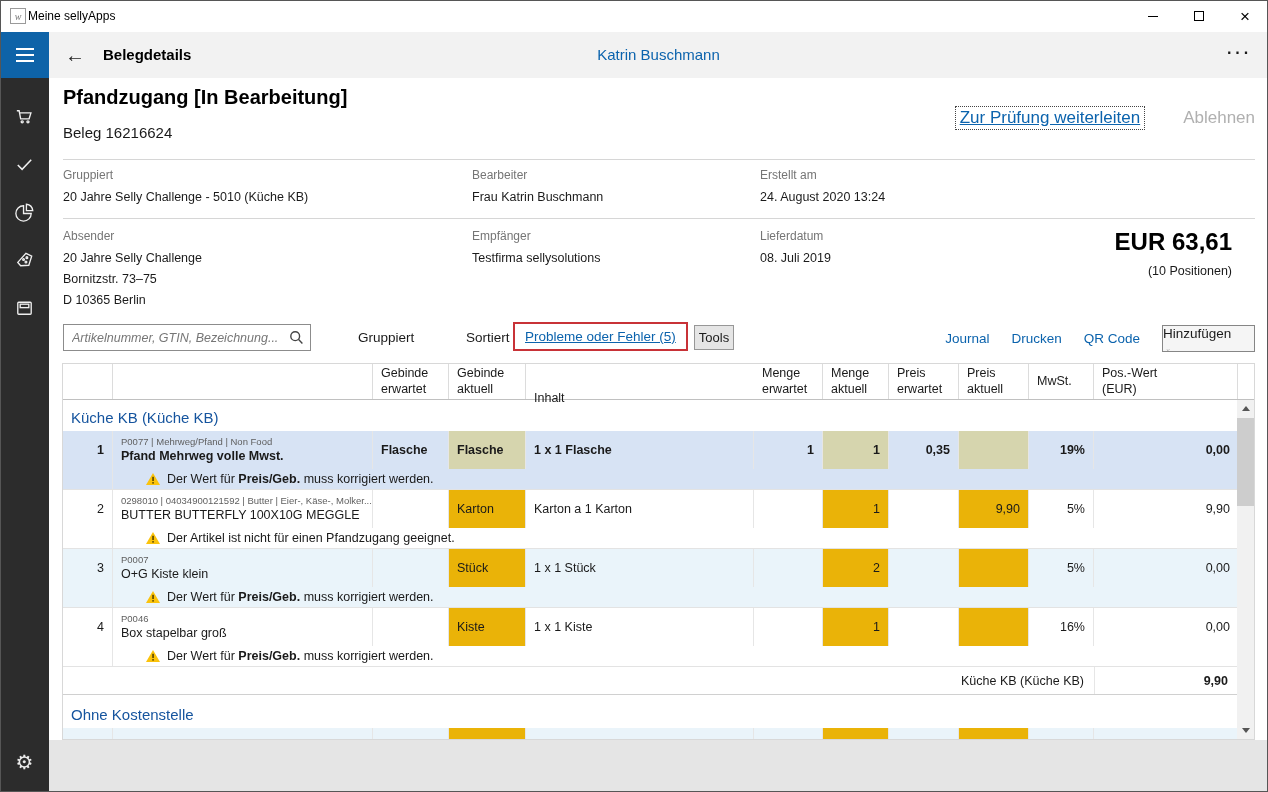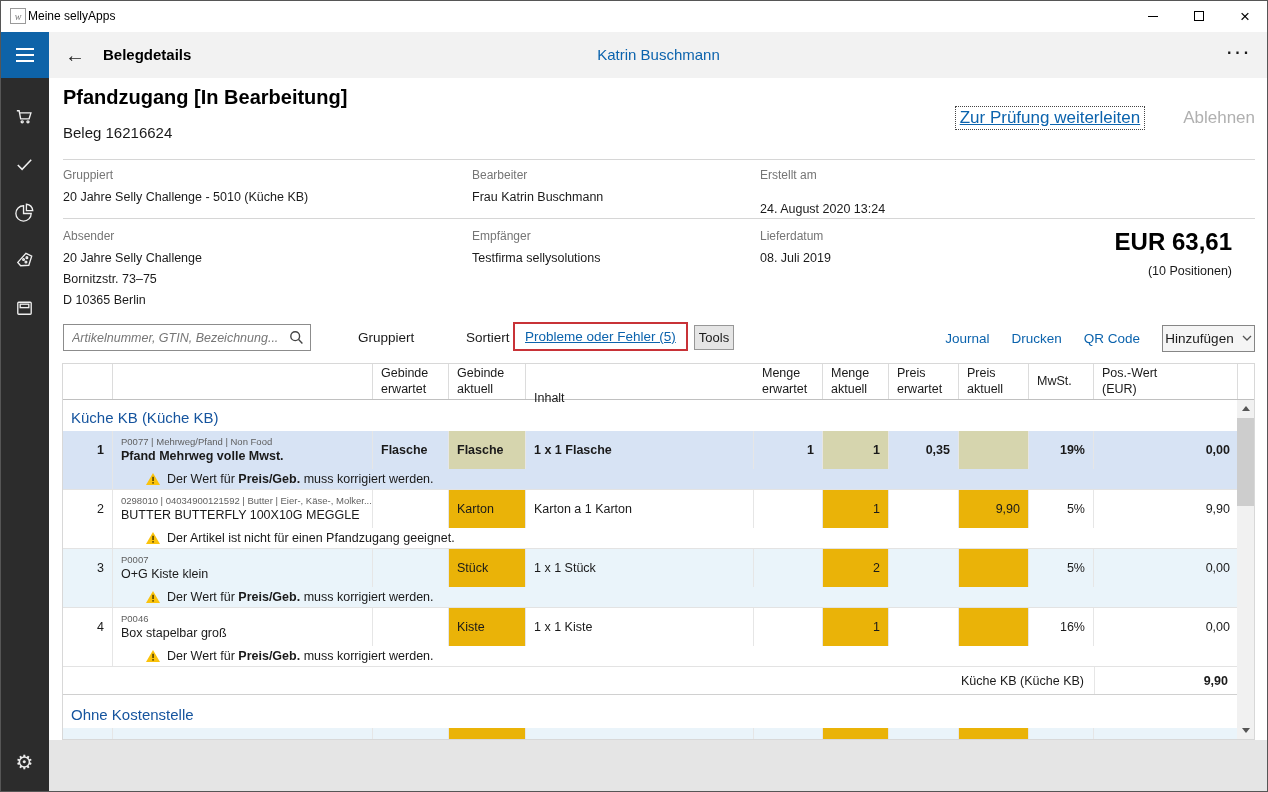--- a/index.html
+++ b/index.html
@@ -55,21 +55,21 @@
   .search { position:absolute; left:63px; top:324px; width:248px; height:27px; border:1px solid #8c8c8c; background:#fff; }
   .search input { position:absolute; left:0; top:0; width:222px; height:25px; border:none; outline:none; padding:0 8px; font-size:12.5px; font-family:inherit; color:#1a1a1a; }
   .search input::placeholder { font-style:italic; color:#767676; }
   .searchicon { position:absolute; right:6px; top:5px; }
   .tbtxt { position:absolute; top:330px; font-size:13.5px; color:#1a1a1a; }
   .problembox { position:absolute; left:513px; top:322px; height:29px; border:2px solid #c83237; display:flex; align-items:center; padding:0 10px; }
   .problembox a { color:#0b63ad; font-size:13.5px; text-decoration:underline; }
   .toolsbtn { position:absolute; left:694px; top:325px; width:40px; height:25px; background:#e5e5e5; border:1px solid #979797; font-size:13px; display:flex; align-items:center; justify-content:center; color:#1a1a1a; }
   .rightlinks { position:absolute; right:13px; top:324px; height:28px; display:flex; align-items:center; gap:22px; }
   .rightlinks a { color:#0b63ad; font-size:13.5px; text-decoration:none; }
-  .addbtn { width:93px; height:27px; background:#f5f5f5; border:1px solid #868686; display:flex; align-items:center; justify-content:center; gap:8px; font-size:13.5px; color:#1a1a1a; }
+  .addbtn { width:93px; height:27px; background:#f5f5f5; border:1px solid #868686; display:flex; align-items:flex-start; justify-content:center; gap:8px; font-size:13.5px; color:#1a1a1a;flex-direction:column; }
 
   
   .table { position:absolute; left:62px; top:363px; width:1193px; height:377px; border:1px solid #d8d8d8; background:#fff; }
   .thead { display:flex; width:1191px; height:36px; border-bottom:1px solid #c0c0c0; }
   .th { padding:3px 8px; border-right:1px solid #dcdcdc; white-space:pre-line; display:flex; align-items:center; font-size:12.5px; line-height:1.25; color:#1a1a1a; }
   .tbody { position:absolute; left:0; top:36px; width:1176px; height:339px; overflow:hidden; padding-top:4px; }
 
   .group-title { height:27px; display:flex; align-items:center; padding-left:8px; color:#15549e; font-size:15px; background:#fff; }
   .item-row { display:flex; width:1175px; height:38px; font-size:12.5px; background:#fff; }
   .item-row.selected { background:#d7e3f4; font-weight:bold; }
@@ -186,21 +186,21 @@
   <span class="reject">Ablehnen</span>
 </div>
 
 <div class="divider" style="top:159px"></div>
 
 <div class="lab" style="left:63px;  top:168px">Gruppiert</div>
 <div class="val" style="left:63px;  top:190px">20 Jahre Selly Challenge - 5010 (Küche KB)</div>
 <div class="lab" style="left:472px; top:168px">Bearbeiter</div>
 <div class="val" style="left:472px; top:190px">Frau Katrin Buschmann</div>
 <div class="lab" style="left:760px; top:168px">Erstellt am</div>
-<div class="val" style="left:760px; top:202px">24. August 2020 13:24</div>
+<div class="val" style="left:760px; top:190px">24. August 2020 13:24</div>
 
 <div class="divider" style="top:218px"></div>
 
 <div class="lab" style="left:63px;  top:229px">Absender</div>
 <div class="val" style="left:63px;  top:251px">20 Jahre Selly Challenge</div>
 <div class="val" style="left:63px;  top:272px">Bornitzstr. 73–75</div>
 <div class="val" style="left:63px;  top:293px">D 10365 Berlin</div>
 <div class="lab" style="left:472px; top:229px">Empfänger</div>
 <div class="val" style="left:472px; top:251px">Testfirma sellysolutions</div>
 <div class="lab" style="left:760px; top:229px">Lieferdatum</div>

